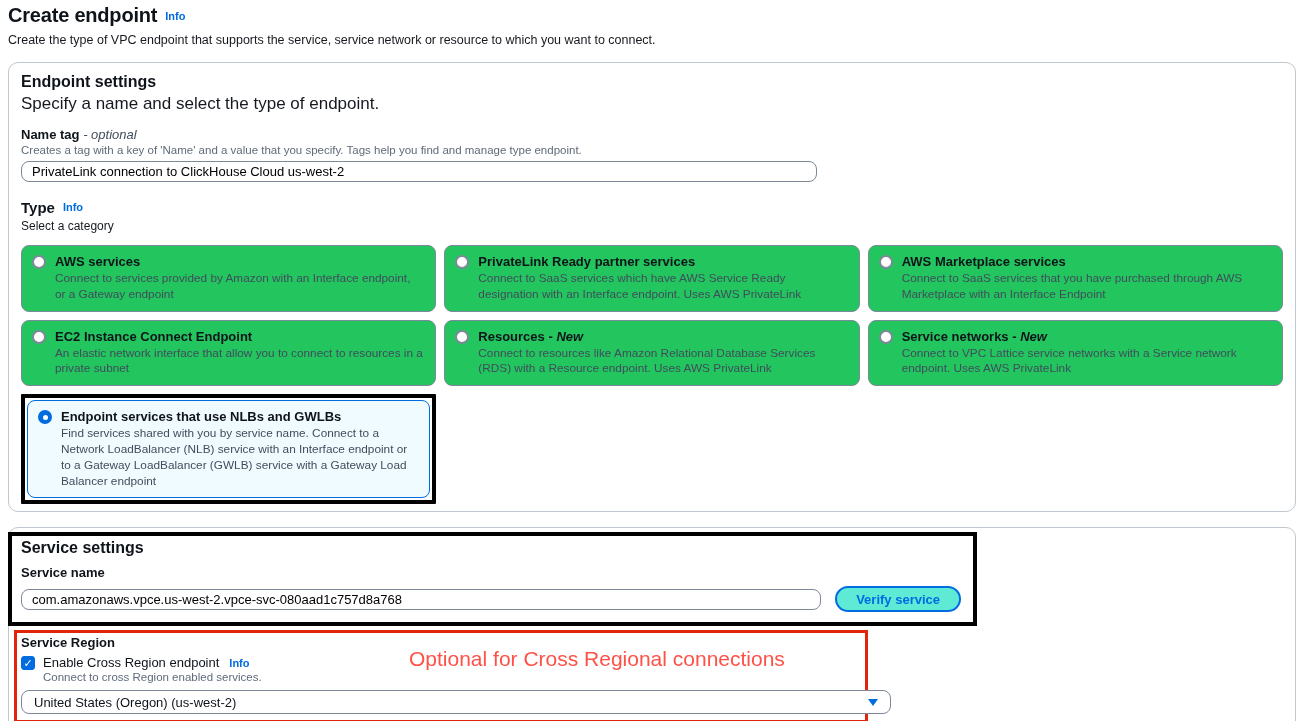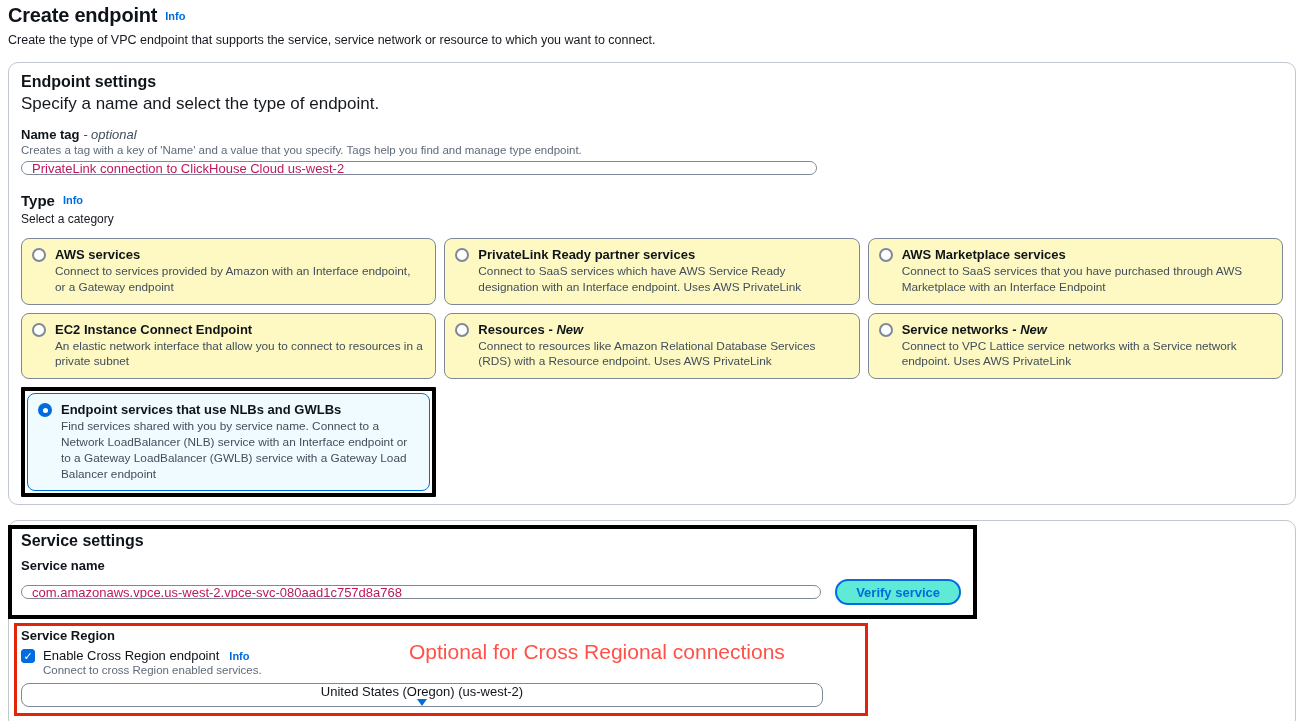--- a/index.html
+++ b/index.html
@@ -19,52 +19,52 @@
   .card1 { margin-top: 15px; padding: 10px 12px 7px 12px; }
   .card2 { margin-top: 15px; padding: 0 12px 12px 12px; position: relative; }
 
   .card-title { font-size: 16px; font-weight: 700; color: #0f141a; }
   .card-desc { font-size: 17px; color: #16191f; margin-top: 3px; }
 
   .field-label { font-size: 13px; font-weight: 700; margin-top: 13px; }
   .optional { font-weight: 400; font-style: italic; color: #414d5c; }
   .help-text { font-size: 11.5px; color: #5f6b7a; margin-top: 2px; }
 
-  .text-input { display: block; margin-top: 5px; width: 796px; height: 14px; border: 1px solid #7d8998; border-radius: 8px; padding: 0 10px; font-size: 13px; font-family: inherit; color: #be185d; background: #fff; }
+  .text-input { display: block; margin-top: 5px; width: 796px; height: 21px; border: 1px solid #7d8998; border-radius: 8px; padding: 0 10px; font-size: 13px; font-family: inherit; color: #000000; background: #fff; }
 
   .sub-heading { font-size: 15px; font-weight: 700; margin-top: 17px; display: inline-block; }
   .sub-heading-desc { font-size: 12px; color: #16191f; margin-top: 2px; }
 
   
   .options-grid { margin-top: 12px; display: grid; grid-template-columns: repeat(3, 1fr); gap: 8px; align-items: start; }
-  .option-card { border: 1px solid #7d8998; border-radius: 8px; background: #fef9c3; padding: 8px 12px 8px 10px; display: flex; gap: 9px; cursor: pointer; min-height: 55px; }
+  .option-card { border: 1px solid #7d8998; border-radius: 8px; background: #22c55e; padding: 8px 12px 8px 10px; display: flex; gap: 9px; cursor: pointer; min-height: 55px; }
   .option-card.selected { border-color: #006ce0; background: #f0fbff; }
   .radio { width: 14px; height: 14px; flex: none; border: 2px solid #7d8998; border-radius: 50%; background: #fff; margin-top: 1px; position: relative; }
   .option-card.selected .radio { border-color: #006ce0; background: #006ce0; }
   .option-card.selected .radio::after { content: ""; position: absolute; left: 50%; top: 50%; width: 5px; height: 5px; margin: -2.5px 0 0 -2.5px; border-radius: 50%; background: #fff; }
   .option-title { font-size: 13px; font-weight: 700; color: #0f141a; }
   .option-title .new-badge { font-style: italic; }
   .option-desc { font-size: 11.8px; color: #414d5c; margin-top: 2px; line-height: 1.34; }
   .annotation-black-small { border: 4px solid #000; padding: 2px; border-radius: 1px; }
 
   
   .annotation-black-box { border: 4px solid #000; margin: 4px 0 0 -13px; width: 969px; padding: 3px 12px 10px 9px; background: transparent; }
   .annotation-red-box { border: 3px solid #e0250c; margin: 4px 0 0 -7px; width: 854px; padding: 2px 0 6px 4px; position: relative; }
   .annotation-red-text { position: absolute; left: 392px; top: 14px; font-size: 21px; color: #ff5147; white-space: nowrap; }
 
   .inline-row { display: flex; align-items: center; margin-top: 6px; }
   .verify-btn { margin-left: 14px; height: 26px; padding: 0 19px; border: 2px solid #006ce0; border-radius: 16px; background: #5eead4; color: #006ce0; font-size: 13px; font-weight: 700; font-family: inherit; cursor: pointer; white-space: nowrap; }
-  .service-input { width: 838px; margin-top: 0; text-decoration: underline; }
+  .service-input { width: 838px; margin-top: 0; }
 
   .checkbox-row { display: flex; align-items: center; gap: 8px; margin-top: 5px; }
   .checkbox { width: 14px; height: 14px; flex: none; background: #006ce0; border: 1px solid #006ce0; border-radius: 3px; color: #fff; font-size: 11px; line-height: 12px; text-align: center; font-weight: 700; cursor: pointer; }
   .checkbox-label { font-size: 13px; color: #0f141a; }
   .checkbox-help { font-size: 11.5px; color: #5f6b7a; margin: 1px 0 0 22px; }
 
-  .select-box { margin-top: 7px; width: 802px; height: 24px; border: 1px solid #7d8998; border-radius: 8px; background: #fff; display: flex; align-items: center; padding: 0 12px; font-size: 13px; color: #0f141a; cursor: pointer; flex-direction: column; }
+  .select-box { margin-top: 7px; width: 870px; height: 24px; border: 1px solid #7d8998; border-radius: 8px; background: #fff; display: flex; align-items: center; padding: 0 12px; font-size: 13px; color: #0f141a; cursor: pointer; }
   .select-box .select-value { flex: 1; }
   .select-caret { width: 0; height: 0; border-left: 5px solid transparent; border-right: 5px solid transparent; border-top: 7px solid #006ce0; }
 </style>
 </head>
 <body>
 
 <div class="page">
 
   <div class="page-header">
     <h1 class="page-title">Create endpoint</h1><a class="info-link">Info</a>

